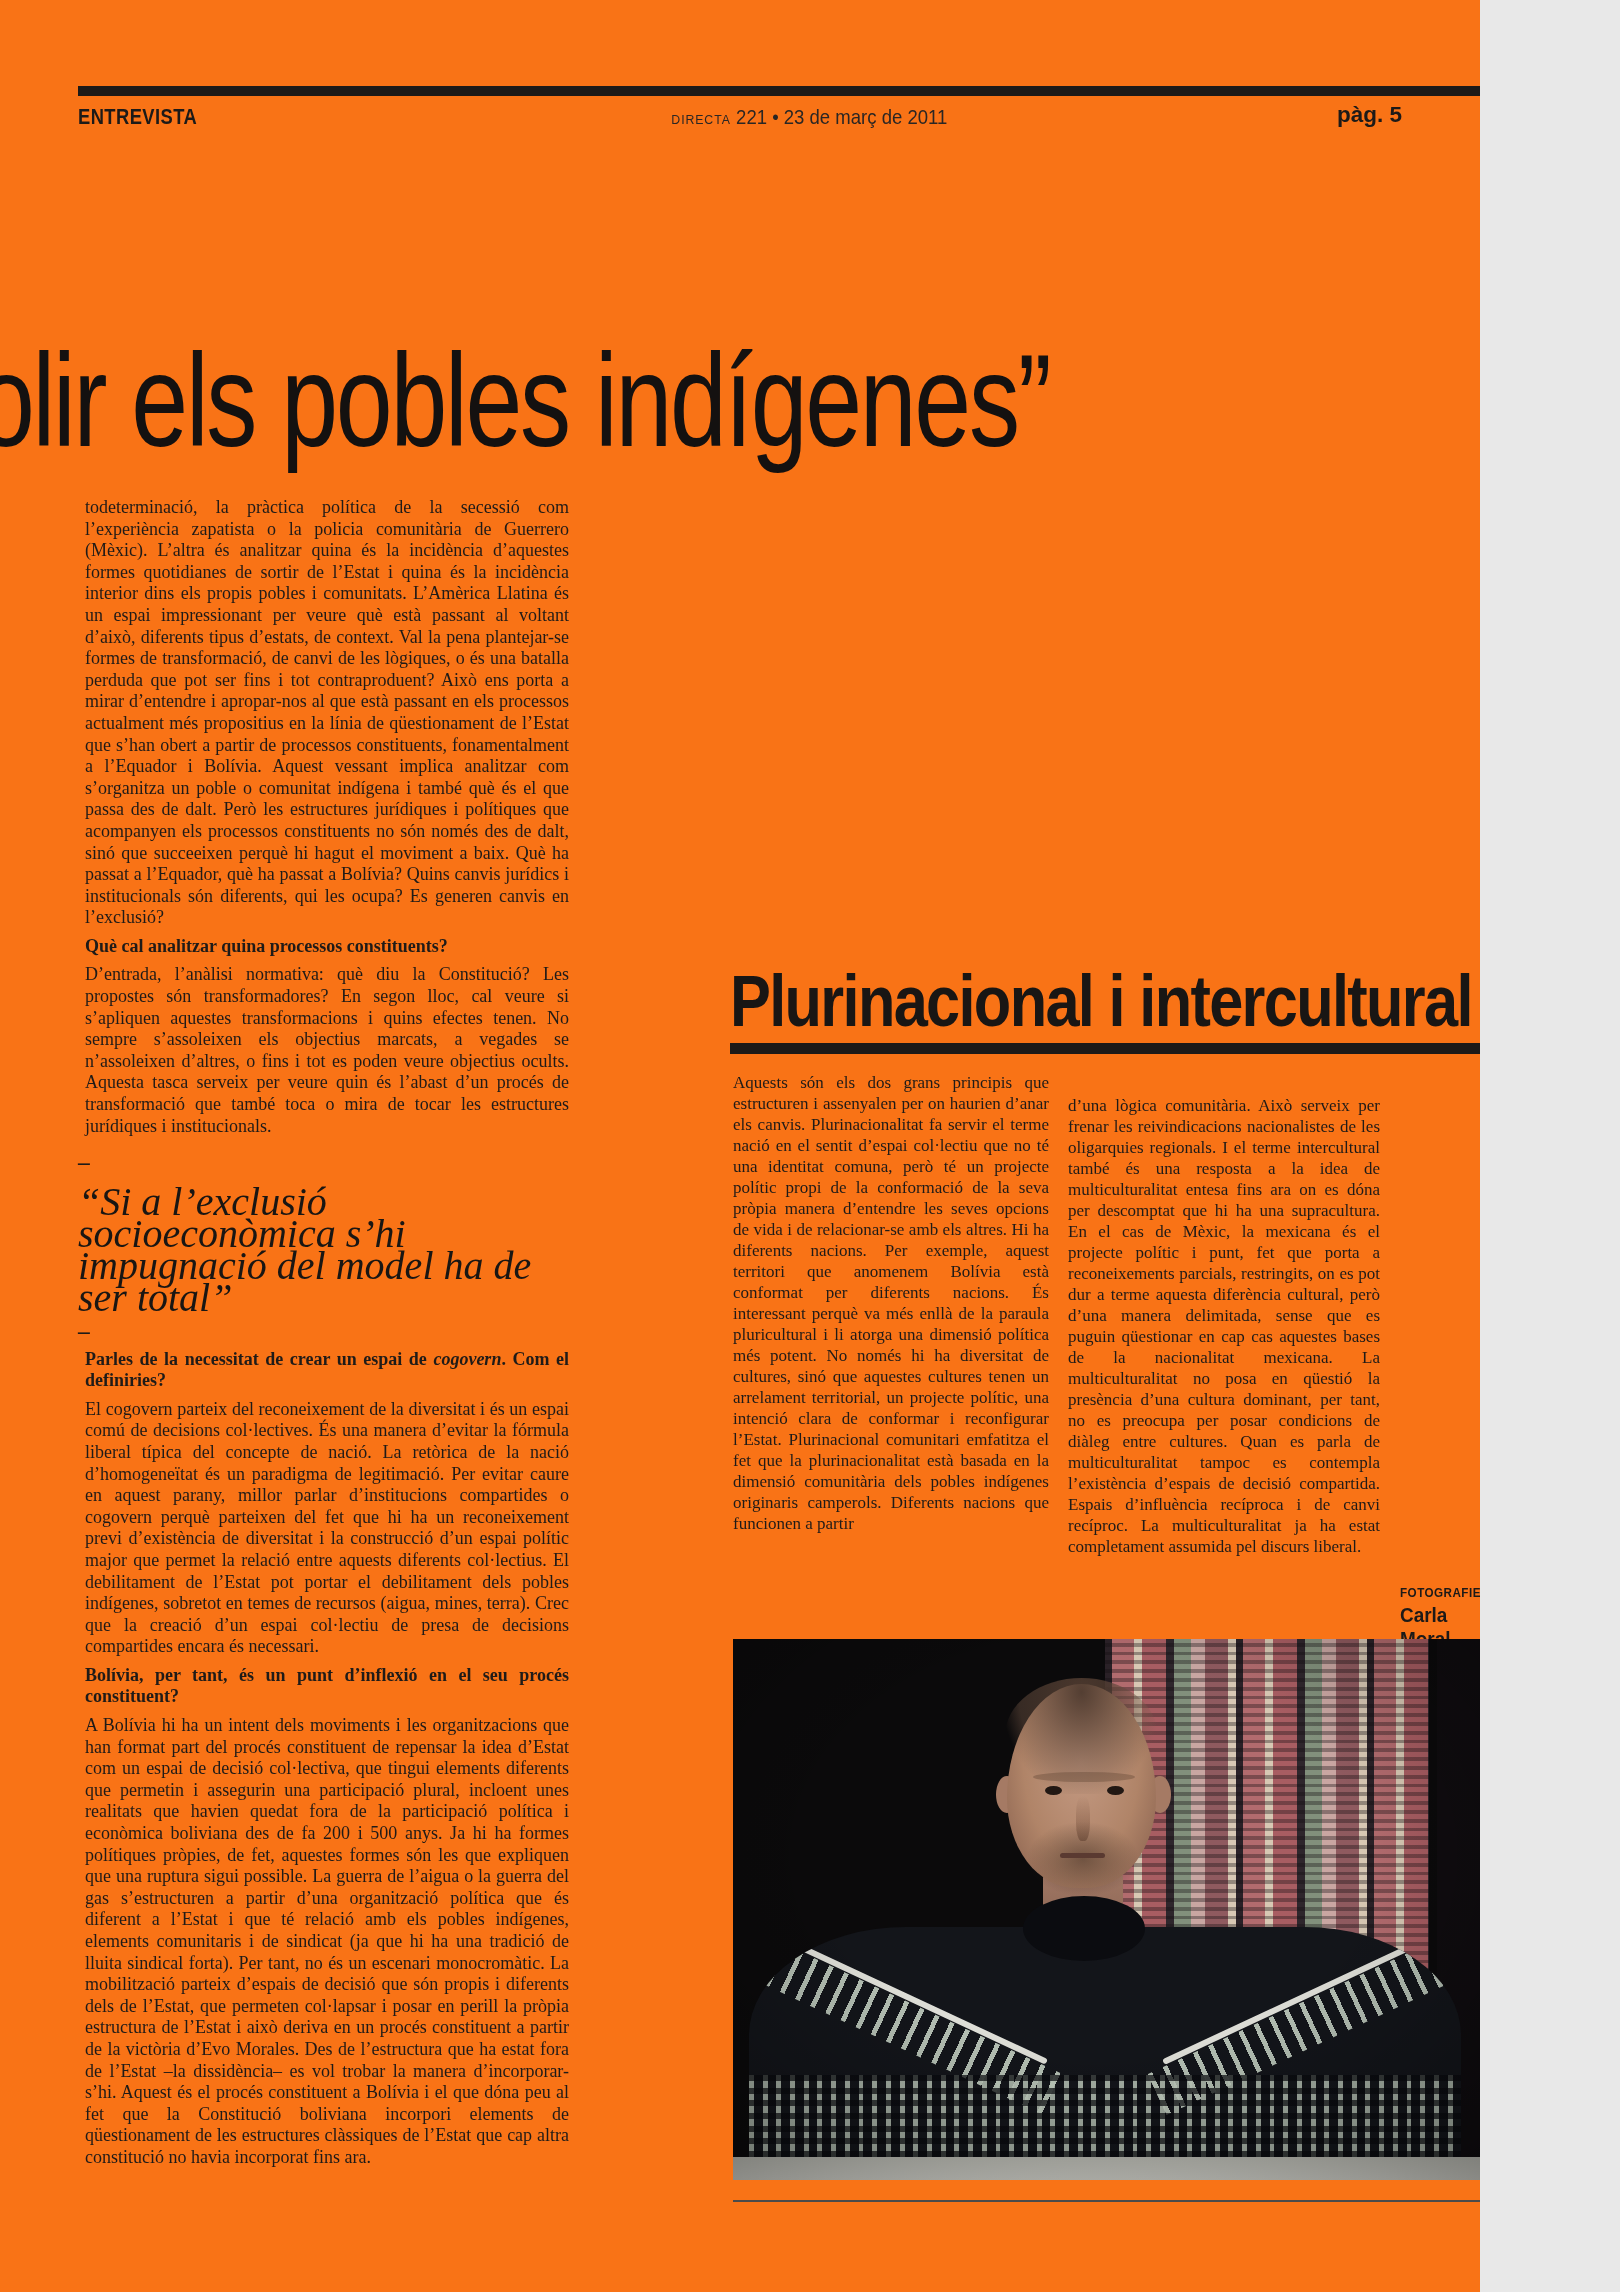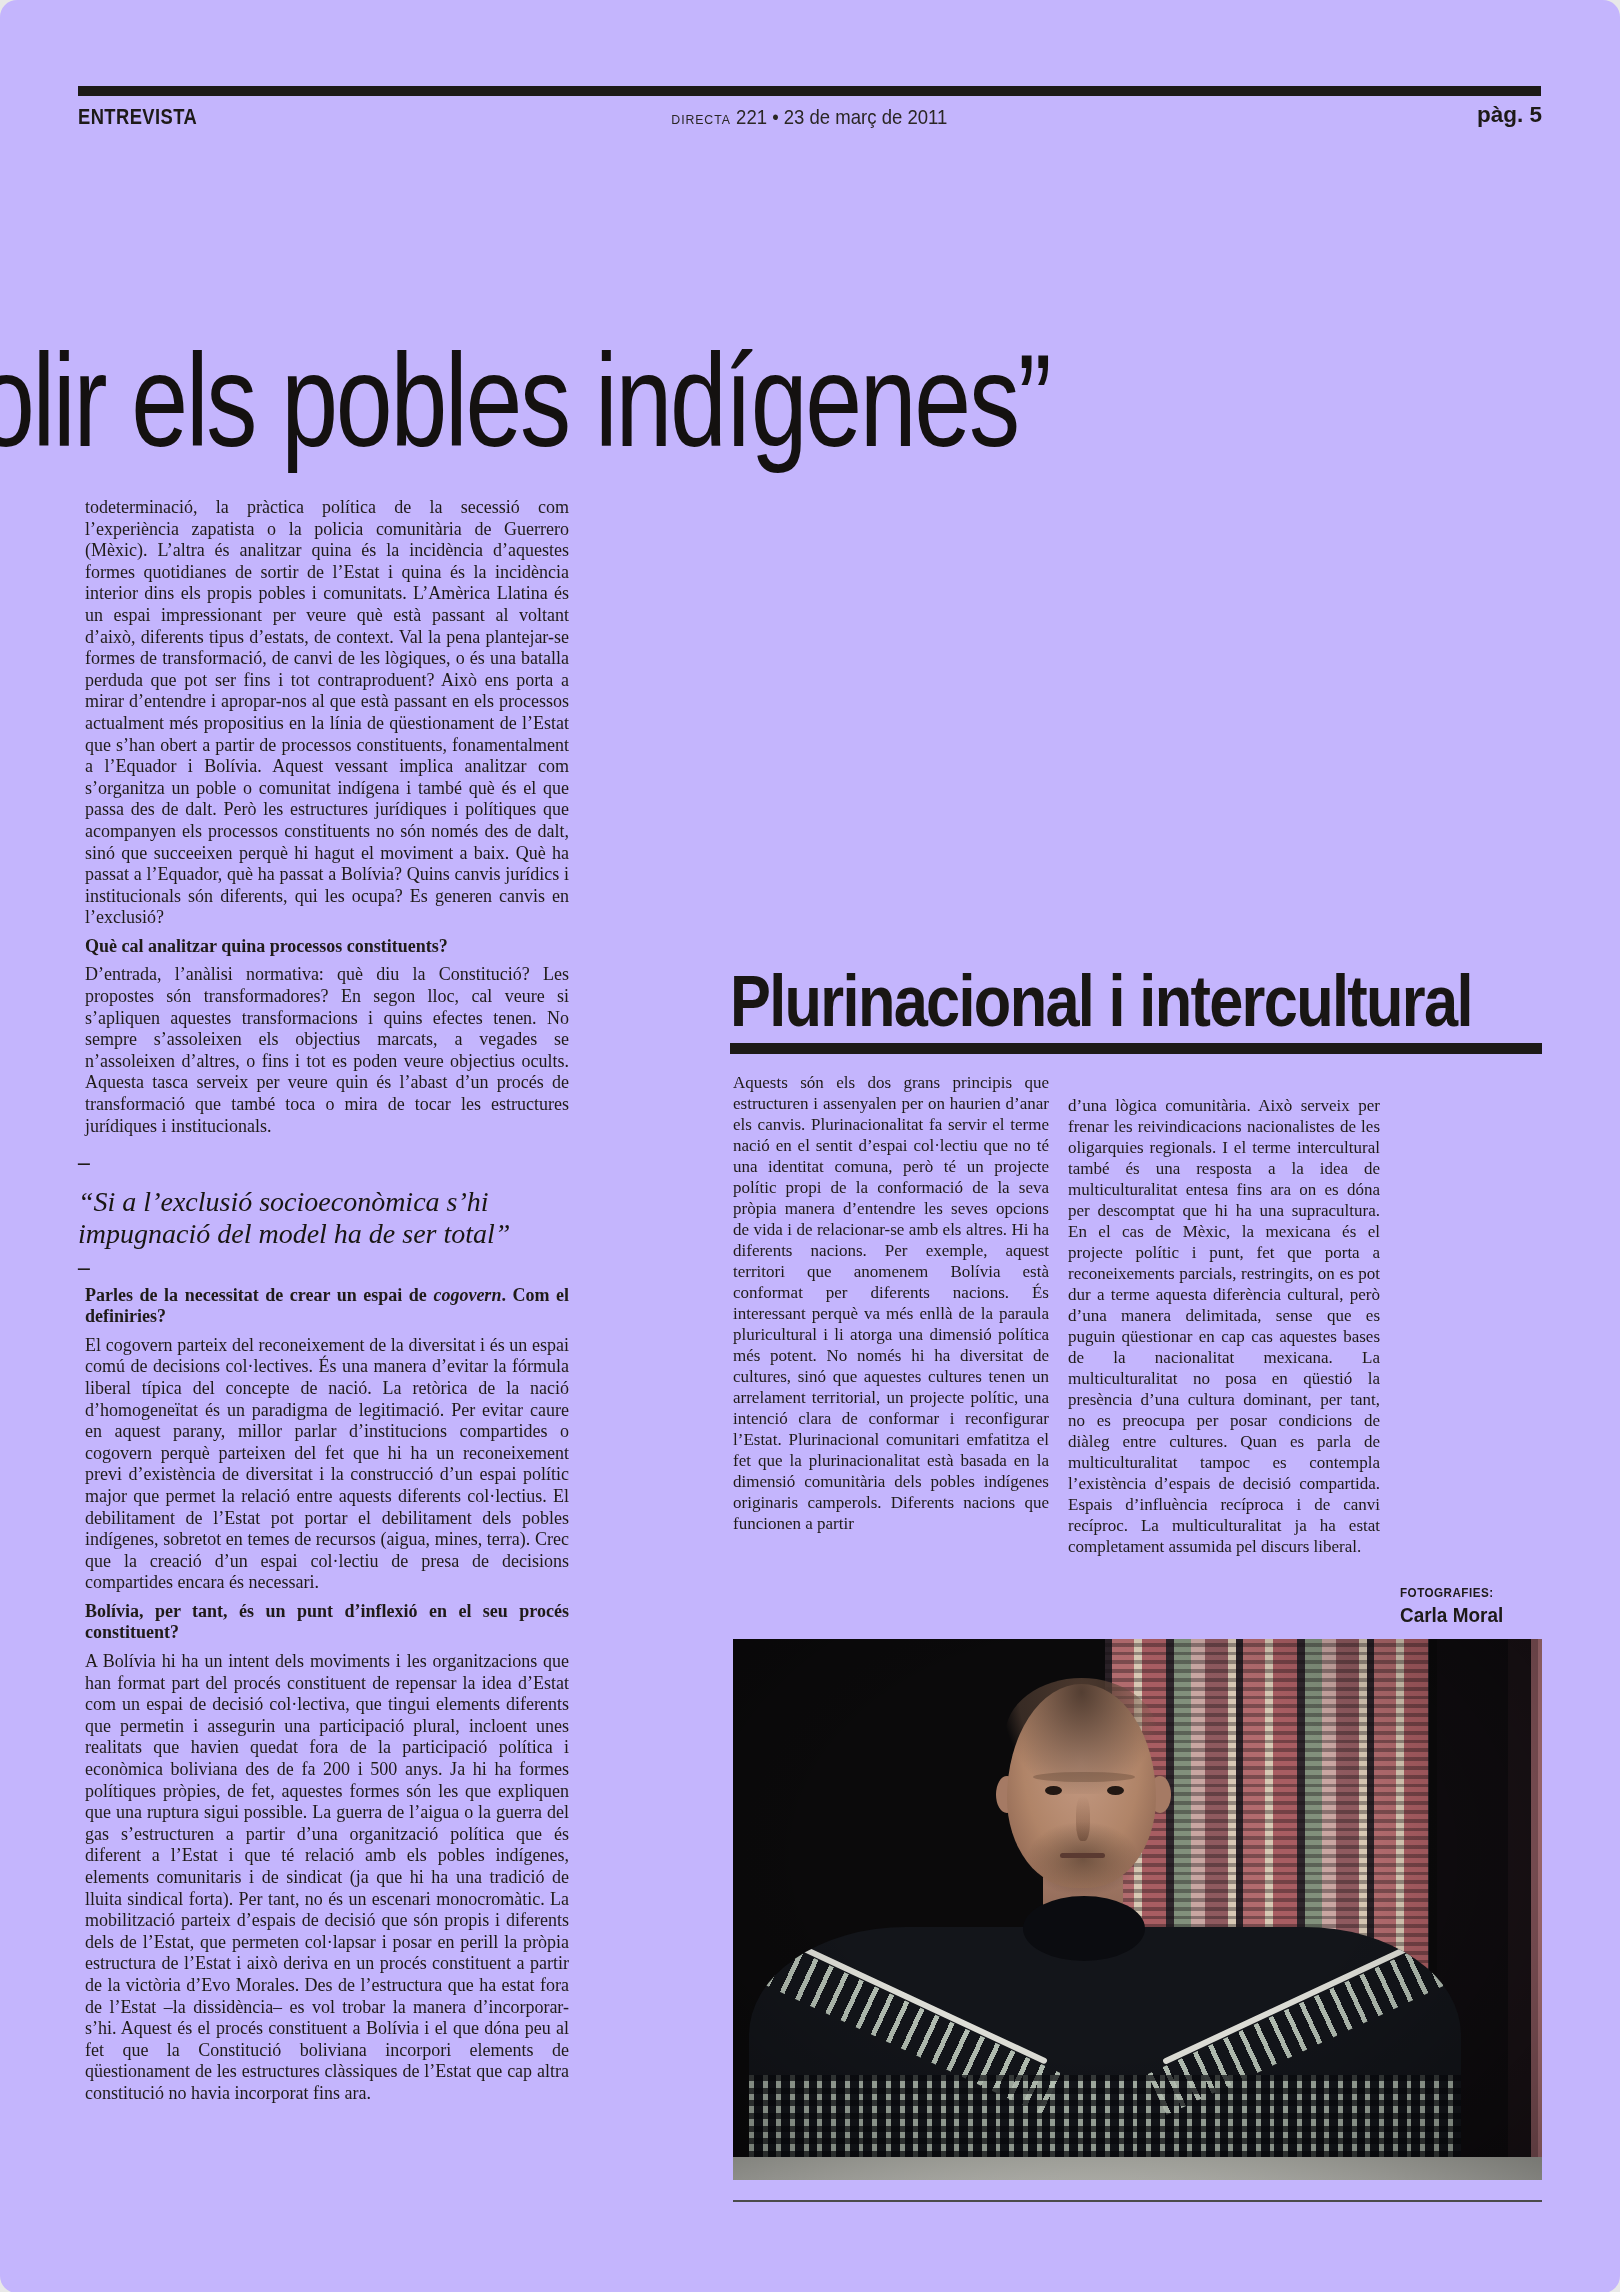--- a/index.html
+++ b/index.html
@@ -1,17 +1,17 @@
 <!DOCTYPE html>
 <html lang="ca"><head>
 <meta charset="utf-8">
 <style>
   html,body{margin:0;padding:0;background:#e8e8e8;}
-  .page{position:relative;width:1620px;height:2293px;background:#c4b5fd;overflow:hidden;
-        font-family:"Liberation Serif",serif;color:#221e1b;border-radius:17px;}
+  .page{position:relative;width:1480px;height:2293px;background:#f97316;overflow:hidden;
+        font-family:"Liberation Serif",serif;color:#221e1b;}
   
   .topbar{position:absolute;left:78px;top:86px;width:1463px;height:9.8px;background:#1d1a18;}
   .kicker{position:absolute;left:78px;top:104px;font-family:"Liberation Sans",sans-serif;
           font-weight:bold;font-size:21.6px;letter-spacing:0.5px;transform:scaleX(.85);transform-origin:0 50%;
           color:#1d1a18;white-space:nowrap;}
   .masthead{position:absolute;left:78px;top:105px;width:1463px;text-align:center;
             font-family:Liberation Sans, sans-serif;color:#2a2624;white-space:nowrap;}
   .masthead .inner{display:inline-block;transform:scaleX(.9);}
   .masthead .small{font-size:13.7px;letter-spacing:1px;}
   .masthead .rest{font-size:20.6px;margin-left:5.9px;}
@@ -22,21 +22,21 @@
             font-weight:normal;font-size:131px;line-height:1;letter-spacing:-2.9px;color:#141110;
             transform:scaleX(.78);transform-origin:0 0;white-space:nowrap;}
   
   .leftcol{position:absolute;left:78px;top:490px;width:498px;font-size:18px;line-height:21.6px;
            text-align:justify;color:#1f1b18;}
   .leftcol p{margin:7px;}
   .leftcol .q{font-weight:bold;}
   .dash{font-family:"Liberation Serif",serif;font-weight:bold;font-size:23.5px;line-height:19.6px;
         color:#1f1b18;margin-top:15.7px;}
   .dash.d2{margin-top:7.8px;}
-  .pullquote{margin-top:13.7px;font-style:italic;font-size:28px;line-height:32px;text-align:left;
+  .pullquote{margin-top:13.7px;font-style:italic;font-size:40px;line-height:32px;text-align:left;
              color:#191613;}
   .qspace{margin-top:25.5px;}
   
   .sectitle{position:absolute;left:730px;top:964px;font-family:"Liberation Sans",sans-serif;
             font-weight:bold;font-size:73px;line-height:1;letter-spacing:-2px;color:#191614;
             transform:scaleX(.84);transform-origin:0 0;white-space:nowrap;}
   .secrule{position:absolute;left:730px;top:1043px;width:812px;height:10.8px;background:#1d1a18;}
   .subcol{position:absolute;top:1072px;font-size:17px;line-height:21px;text-align:justify;
           color:#1f1b18;max-height:561px;overflow:hidden;}
   .subcol.c1{left:733px;width:316px;}

